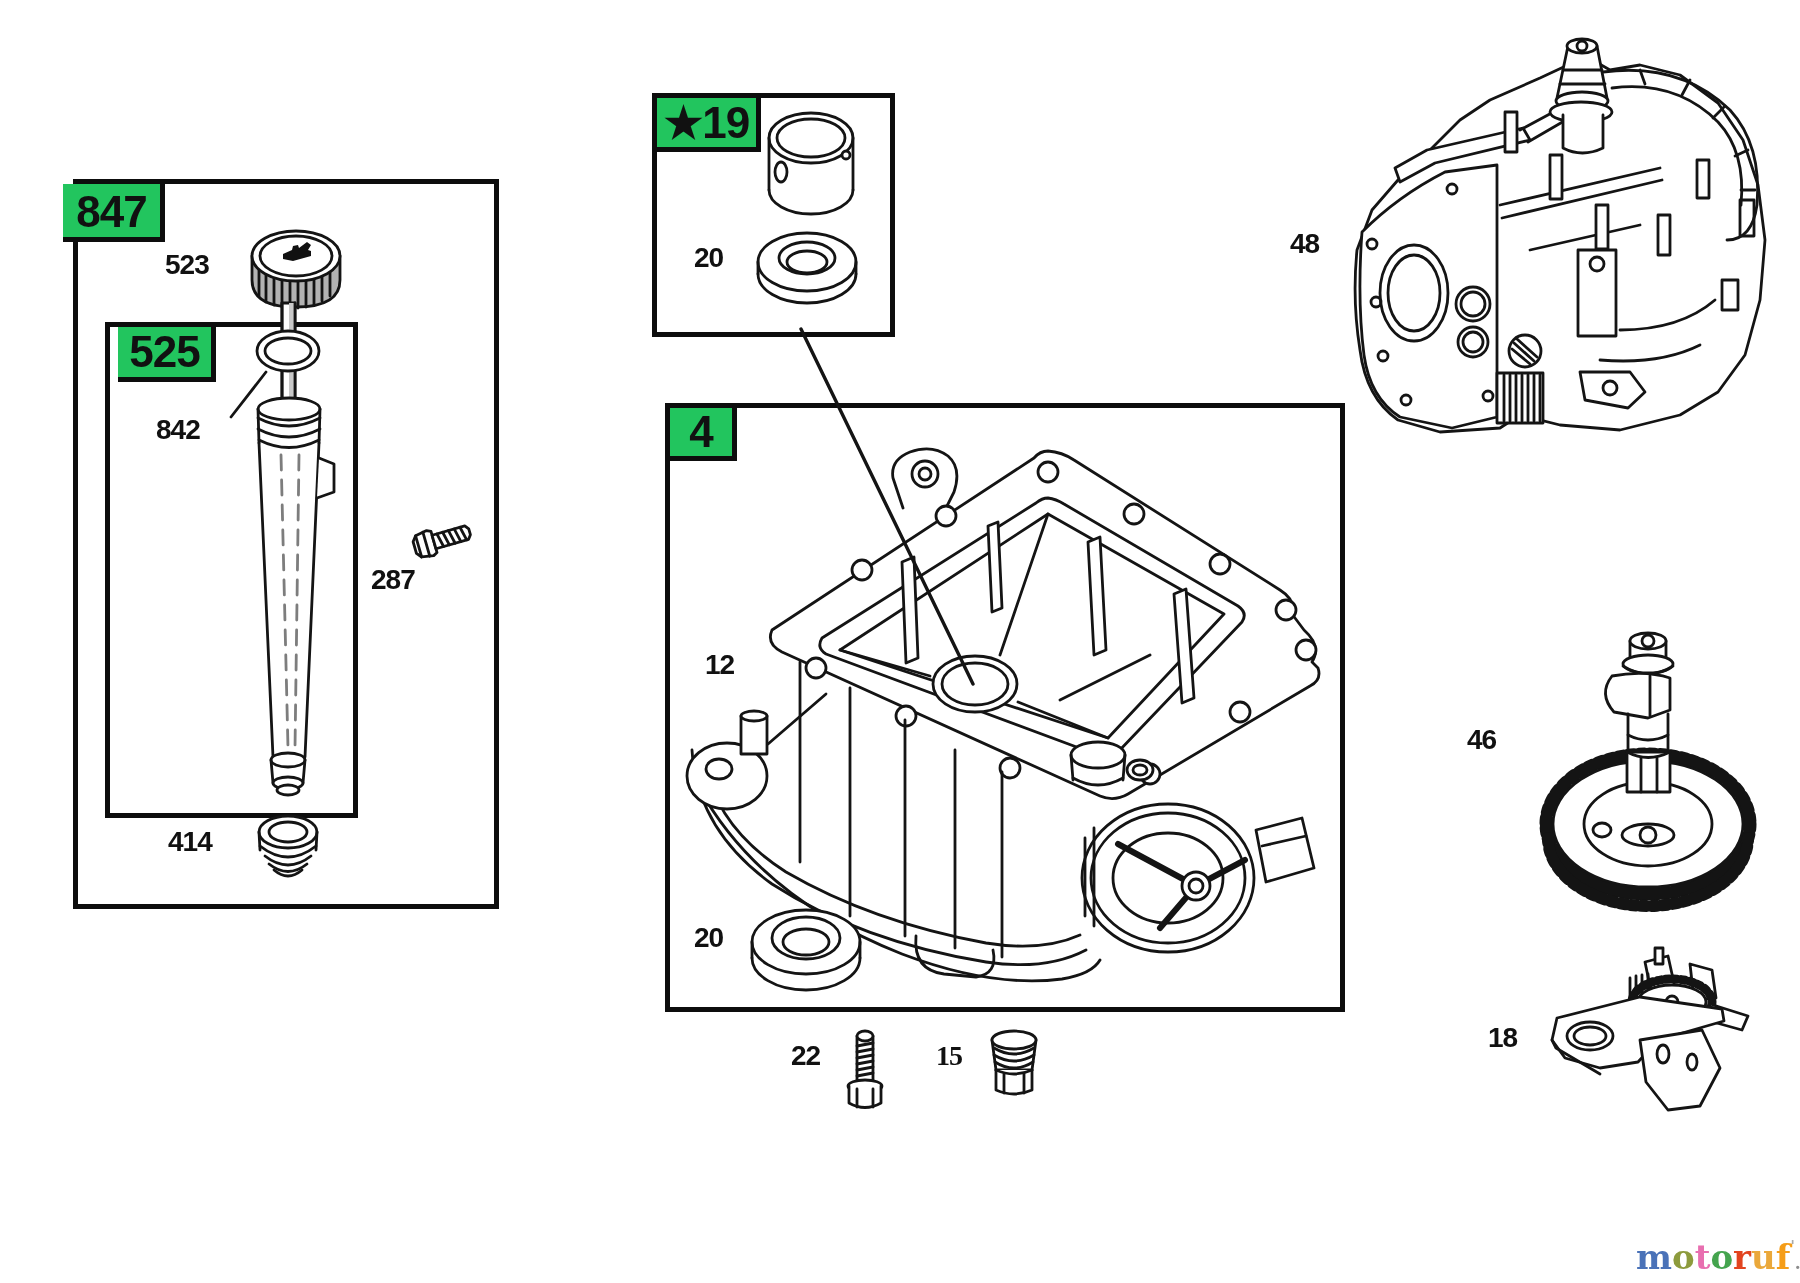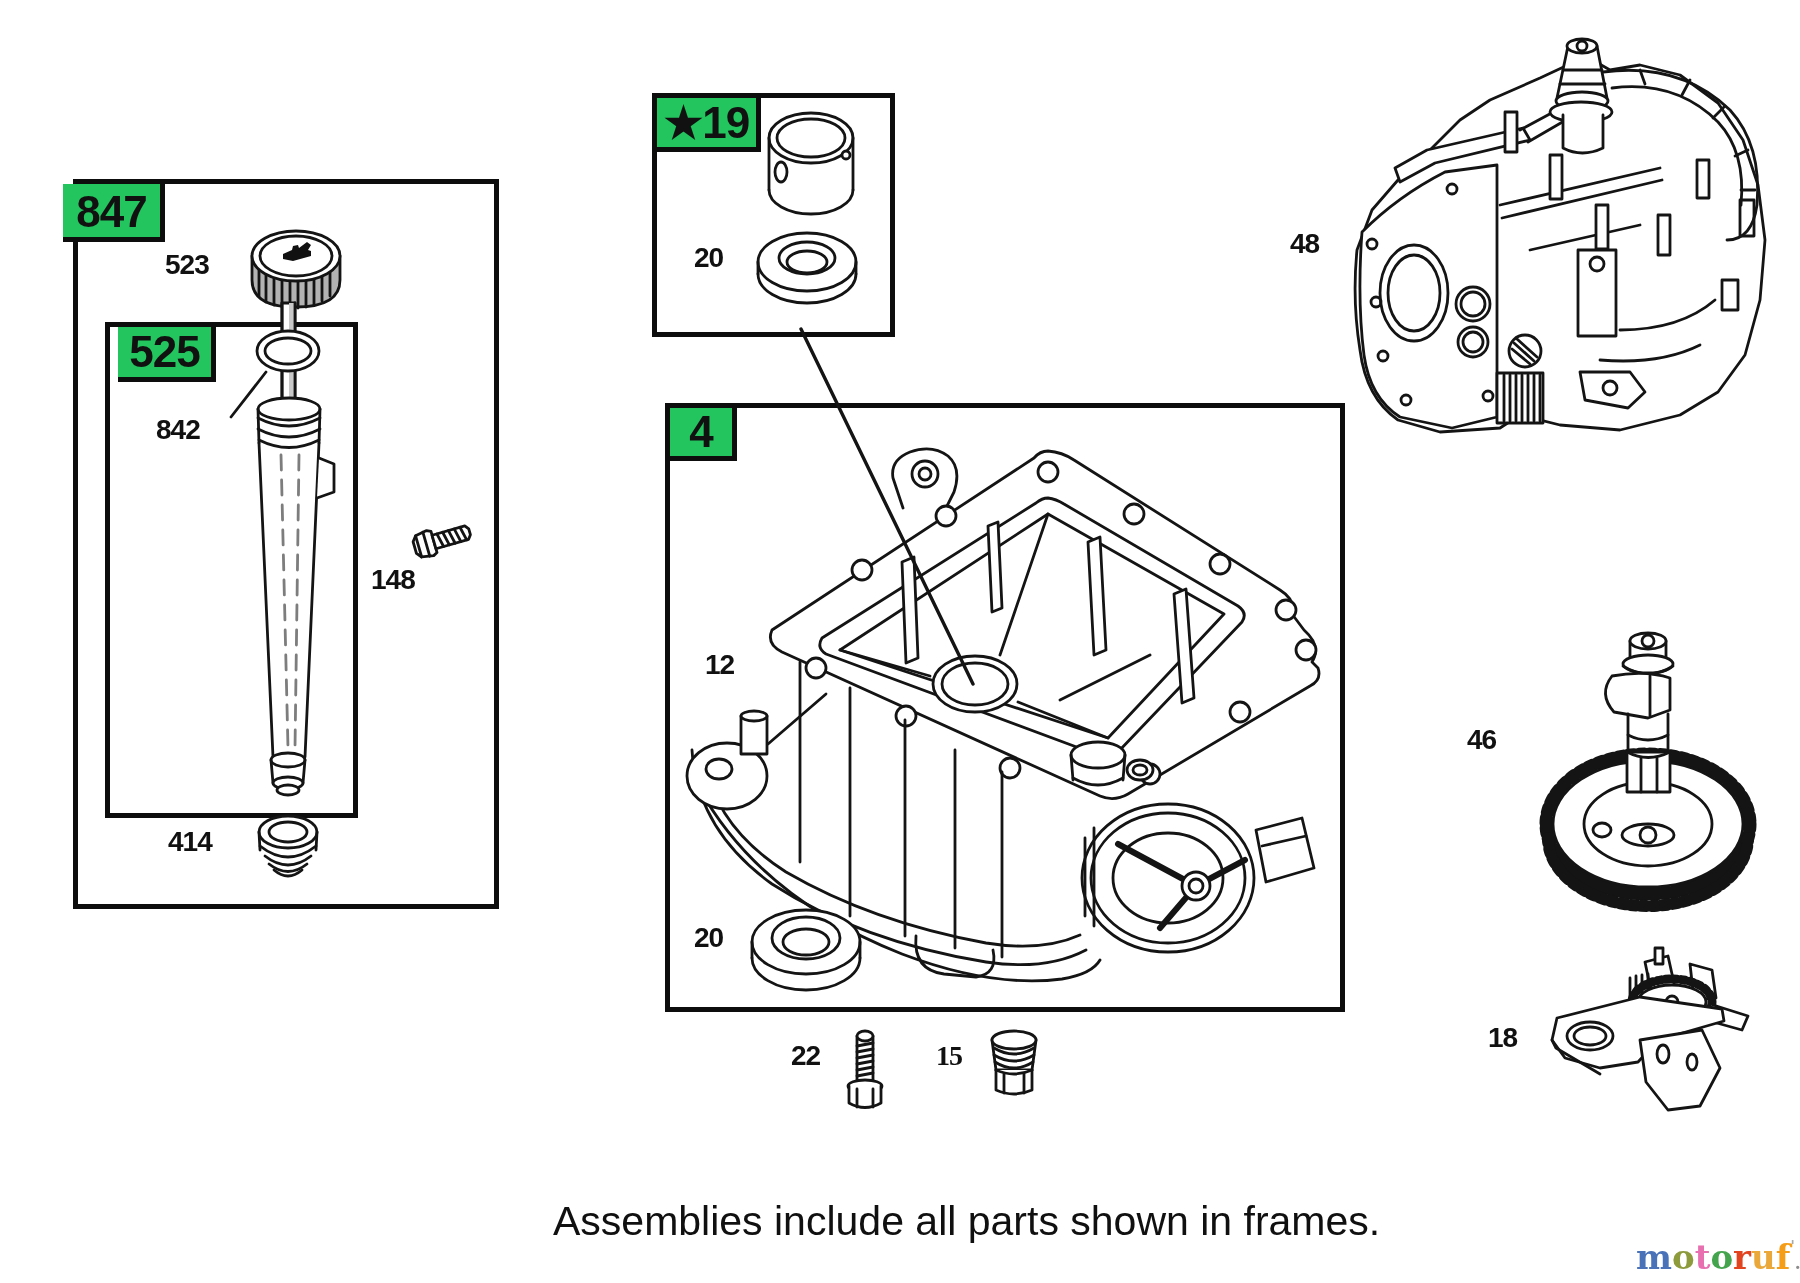--- a/index.html
+++ b/index.html
@@ -316,30 +316,29 @@
       <path d="M994,1048 Q1014,1060 1034,1048 M994,1055 Q1014,1067 1034,1055 M995,1062 Q1014,1074 1033,1062"></path>
       <path d="M996,1070 L996,1090 Q1014,1098 1032,1090 L1032,1070" fill="#fff"></path>
       <path d="M996,1070 Q1014,1078 1032,1070"></path>
       <line x1="1004" y1="1074" x2="1004" y2="1093"></line>
         <line x1="1024" y1="1074" x2="1024" y2="1093"></line>
     </g>
   </svg>
 
   <div class="plabel" style="left:165px;top:249px;">523</div>
   <div class="plabel" style="left:156px;top:414px;">842</div>
-  <div class="plabel" style="left:371px;top:564px;">148</div>
+  <div class="plabel" style="left:371px;top:564px;">287</div>
   <div class="plabel" style="left:168px;top:826px;">414</div>
   <div class="plabel" style="left:694px;top:242px;">20</div>
   <div class="plabel" style="left:705px;top:608px;margin-top:41px;">12</div>
   <div class="plabel" style="left:694px;top:922px;">20</div>
   <div class="plabel" style="left:791px;top:1040px;">22</div>
   <div class="plabel" style="left:936px;top:1040px;font-family:Liberation Serif, serif;">15</div>
   <div class="plabel" style="left:1290px;top:228px;">48</div>
   <div class="plabel" style="left:1467px;top:724px;">46</div>
   <div class="plabel" style="left:1488px;top:1022px;">18</div>
 
-  <div class="caption">Assemblies include all parts shown in frames.</div>
 
   <div class="logo">
     <span style="color: rgb(74, 114, 184);">m</span><span style="color: rgb(141, 155, 61);">o</span><span style="color: rgb(232, 111, 176);">t</span><span style="color: rgb(68, 164, 78);">o</span><span style="color: rgb(226, 68, 31);">r</span><span style="color: rgb(234, 168, 59);">u</span><span style="color: rgb(245, 157, 24);">f</span><span class="tick" style="color: rgb(170, 170, 170);">'</span><span class="suffix" style="color: rgb(139, 139, 139);">.de</span>
   </div>
 
 </div>
 
 </body></html>

